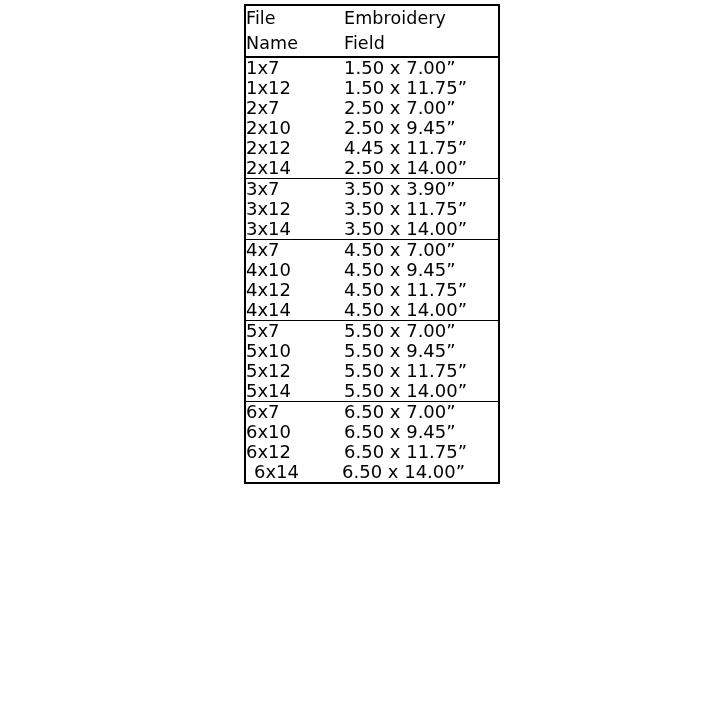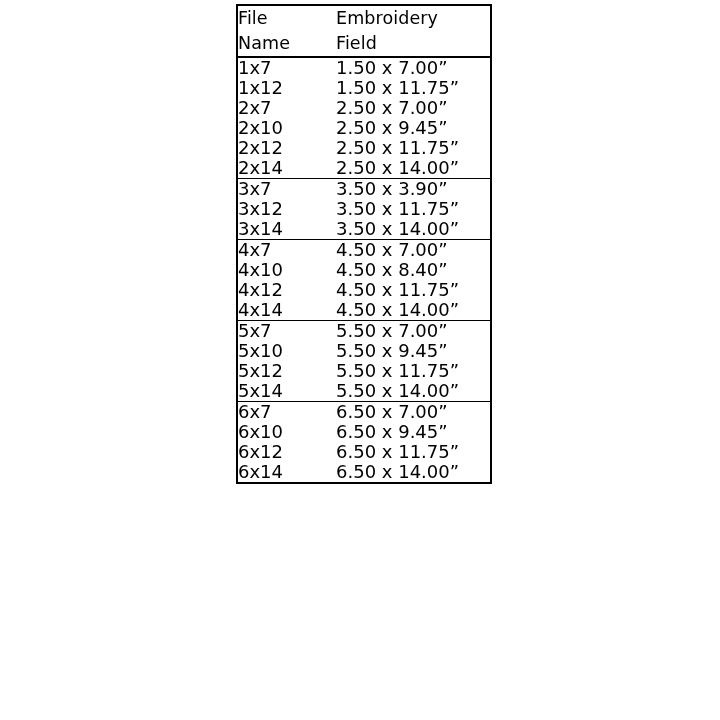--- a/index.html
+++ b/index.html
@@ -11,20 +11,21 @@
     width: 720px;
     height: 720px;
     font-family: "DejaVu Sans", sans-serif;
     color: #000000;
     overflow: hidden;
   }
   .page {
     position: relative;
     width: 624px;
     height: 720px;
+    margin-left: 8px;
   }
   .table-wrap {
     position: absolute;
     left: 236px;
     top: 4px;
     width: 246px;
   }
   table.size-table {
     border-collapse: collapse;
     width: 246px;
@@ -68,20 +69,21 @@
     white-space: nowrap;
   }
   tbody td.col-field {
     padding-left: 10px;
   }
   tr.group-end td {
     border-bottom: 1.5px solid #000;
   }
   tr.group-end.last td {
     border-bottom: none;
+    padding-left: 8px;
   }
 </style>
 </head>
 <body>
 
 <div class="page">
   <div class="table-wrap">
     <table class="size-table">
       <thead>
         <tr>
@@ -109,21 +111,21 @@
         <tr>
           <td class="col-name">2x7</td>
           <td class="col-field">2.50 x 7.00”</td>
         </tr>
         <tr>
           <td class="col-name">2x10</td>
           <td class="col-field">2.50 x 9.45”</td>
         </tr>
         <tr>
           <td class="col-name">2x12</td>
-          <td class="col-field">2.50 x 11.75”</td>
+          <td class="col-field">4.45 x 11.75”</td>
         </tr>
         <tr class="group-end">
           <td class="col-name">2x14</td>
           <td class="col-field">2.50 x 14.00”</td>
         </tr>
 
         <tr>
           <td class="col-name">3x7</td>
           <td class="col-field">3.50 x 3.90”</td>
         </tr>
@@ -135,21 +137,21 @@
           <td class="col-name">3x14</td>
           <td class="col-field">3.50 x 14.00”</td>
         </tr>
 
         <tr>
           <td class="col-name">4x7</td>
           <td class="col-field">4.50 x 7.00”</td>
         </tr>
         <tr>
           <td class="col-name">4x10</td>
-          <td class="col-field">4.50 x 8.40”</td>
+          <td class="col-field">4.50 x 9.45”</td>
         </tr>
         <tr>
           <td class="col-name">4x12</td>
           <td class="col-field">4.50 x 11.75”</td>
         </tr>
         <tr class="group-end">
           <td class="col-name">4x14</td>
           <td class="col-field">4.50 x 14.00”</td>
         </tr>
 

